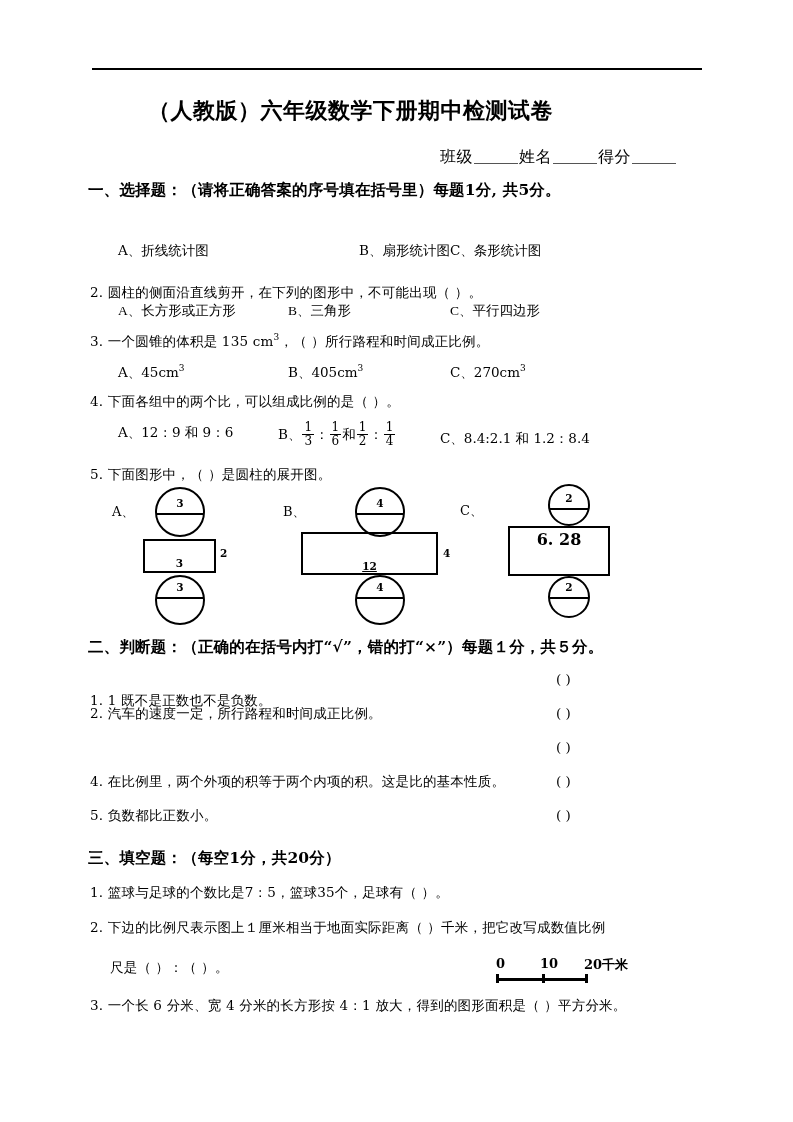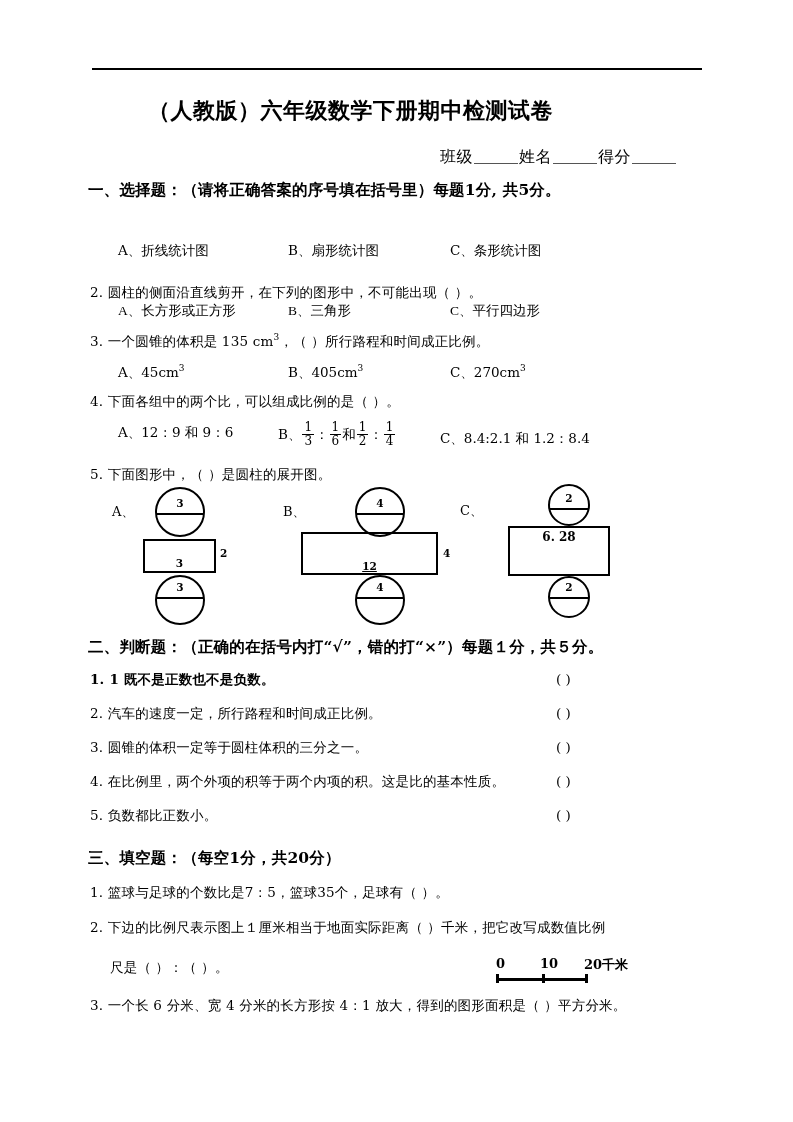--- a/index.html
+++ b/index.html
@@ -146,21 +146,21 @@
     width: 100%;
     text-align: center;
     font-size: 10.5px;
     font-weight: bold;
   }
   .rect .rlab-top {
     position: absolute;
     left: 0;
     width: 100%;
     text-align: center;
-    font-size: 12px;
+    font-size: 16px;
     font-weight: bold;
   }
   .side-lab {
     position: absolute;
     font-size: 10.5px;
     font-weight: bold;
   }
 
   
   .scalebar { position: absolute; }
@@ -198,21 +198,21 @@
 
   <div class="header-rule"></div>
 
   <div class="doc-title">（人教版）六年级数学下册期中检测试卷</div>
 
   <div class="info-line"><span>班级</span><span class="blank"></span><span>姓名</span><span class="blank"></span><span>得分</span><span class="blank"></span></div>
 
   <div class="sec-head" style="top:180px;">一、选择题：（请将正确答案的序号填在括号里）每题1分, 共5分。</div>
 
   <div class="opt-row" style="left:118px; top:242px;">
-    <span class="opt" style="width:170px;">A、折线统计图</span><span class="opt" style="width:162px;">B、扇形统计图</span><span class="opt">C、条形统计图</span>
+    <span class="opt" style="width:170px;">A、折线统计图</span><span class="opt" style="width:162px;text-align:right;">B、扇形统计图</span><span class="opt">C、条形统计图</span>
   </div>
 
   <div class="q" style="left:90px; top:284px;"><span class="q-num">2.</span>&nbsp;<span>圆柱的侧面沿直线剪开，在下列的图形中，不可能出现（          ）。</span></div>
   <div class="opt-row" style="left:118px; top:302px;font-family:Liberation Serif, serif;">
     <span class="opt" style="width:170px;">A、长方形或正方形</span><span class="opt" style="width:162px;">B、三角形</span><span class="opt">C、平行四边形</span>
   </div>
 
   <div class="q" style="left:90px; top:332px;"><span class="q-num">3.</span>&nbsp;<span>一个圆锥的体积是 135 cm</span><span class="sup">3</span><span>，（      ）所行路程和时间成正比例。</span></div>
   <div class="opt-row" style="left:118px; top:363px;">
     <span class="opt" style="width:170px;"><span>A、45cm</span><span class="sup">3</span></span><span class="opt" style="width:162px;"><span>B、405cm</span><span class="sup">3</span></span><span class="opt"><span>C、270cm</span><span class="sup">3</span></span>
@@ -270,27 +270,26 @@
       <div class="rlab-top" style="top:2px;">6. 28</div>
     </div>
     <div class="circ" style="left:88px; top:92px; width:42px; height:42px;">
       <div class="chord" style="top:19px;"></div>
       <div class="clab" style="top:3px;">2</div>
     </div>
   </div>
 
   <div class="sec-head" style="top:637px;">二、判断题：（正确的在括号内打“√”，错的打“×”）每题１分，共５分。</div>
 
-  <div class="q" style="left:90px; top:671px;font-weight:bold;"><span class="q-num">1.</span>&nbsp;<span>1 既不是正数也不是负数。</span></div>
+  <div class="q" style="left:90px; top:692px;"><span class="q-num">1.</span>&nbsp;<span>1 既不是正数也不是负数。</span></div>
   <div class="judge-paren" style="top:671px;">(      )</div>
 
   <div class="q" style="left:90px; top:705px;"><span class="q-num">2.</span>&nbsp;<span>汽车的速度一定，所行路程和时间成正比例。</span></div>
   <div class="judge-paren" style="top:705px;">(      )</div>
 
-  <div class="q" style="left:90px; top:739px;"><span class="q-num">3.</span>&nbsp;<span>圆锥的体积一定等于圆柱体积的三分之一。</span></div>
   <div class="judge-paren" style="top:739px;">(      )</div>
 
   <div class="q" style="left:90px; top:773px;"><span class="q-num">4.</span>&nbsp;<span>在比例里，两个外项的积等于两个内项的积。这是比的基本性质。</span></div>
   <div class="judge-paren" style="top:773px;">(      )</div>
 
   <div class="q" style="left:90px; top:807px;"><span class="q-num">5.</span>&nbsp;<span>负数都比正数小。</span></div>
   <div class="judge-paren" style="top:807px;">(      )</div>
 
   <div class="sec-head" style="top:848px;">三、填空题：（每空1分，共20分）</div>
 

